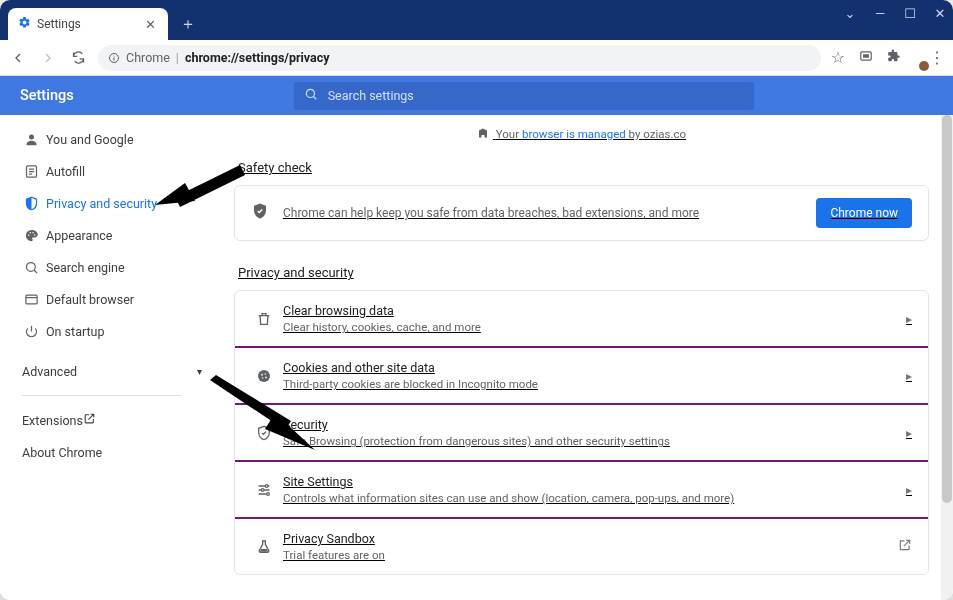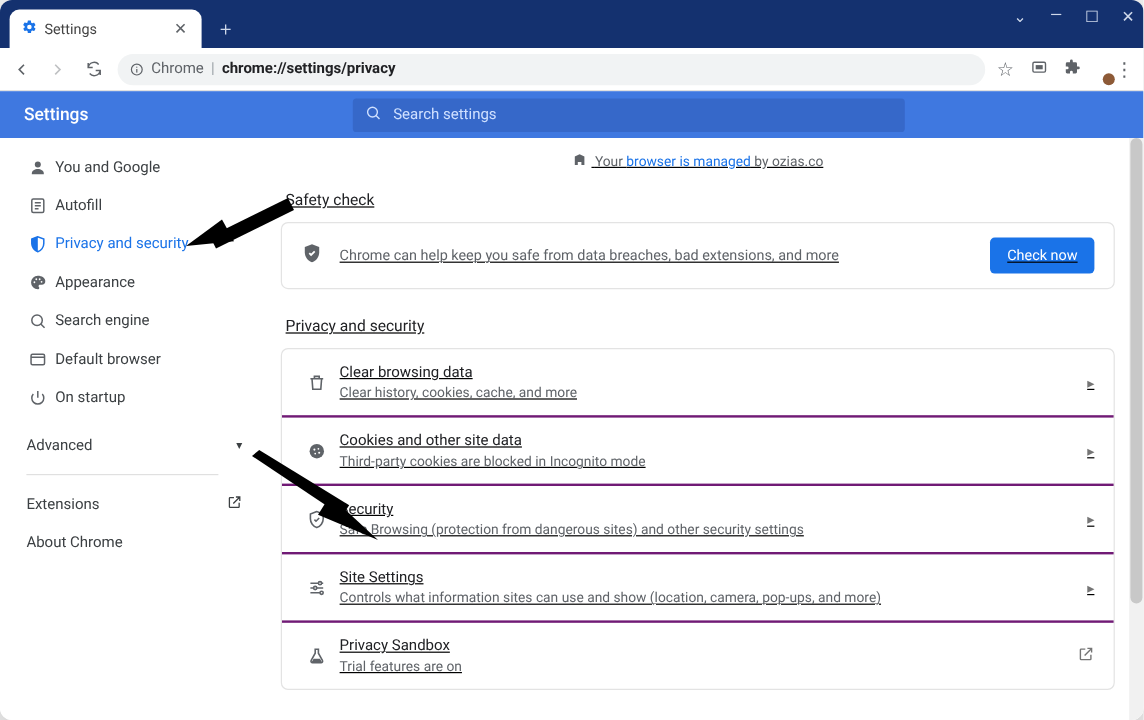--- a/index.html
+++ b/index.html
@@ -35,21 +35,21 @@
 
 
 .content { flex:1; display:flex; overflow:hidden; background:#fff; }
 .sidebar { width:230px; padding:8px 10px; font-size:12.5px; color:#3c4043; }
 .side-item { height:32px; padding-left:12px; display:flex; align-items:center; gap:6px; border-radius:0 16px 16px 0; cursor:pointer; }
 .side-item.active { color:#1a73e8; }
 .side-item .side-icon { width:18px; display:flex; justify-content:center; color:#5f6368; }
 .side-item.active .side-icon { color:#1a73e8; }
 .advanced-row { display:flex; align-items:center; height:32px; padding-left:12px; justify-content:space-between; padding-right:18px; color:#3c4043; cursor:pointer; margin-top:8px; }
 .side-hr { border:none; border-top:1px solid #e0e0e0; margin:8px 12px; width:160px; }
-.ext-row { display:flex; align-items:center; justify-content:space-between; height:32px; padding:0 18px 0 12px; cursor:pointer; }
+.ext-row { display:flex; align-items:center; justify-content:flex-start; height:32px; padding:0 18px 0 12px; cursor:pointer; }
 .simple-row { height:32px; padding-left:12px; display:flex; align-items:center; cursor:pointer; }
 
 .main { flex:1; overflow-y:auto; padding:8px 24px 20px 4px; position:relative;text-decoration:underline; }
 .managed-line { text-align:center; font-size:11.5px; color:#5f6368; padding:4px 0 12px; }
 .managed-line .link { color:#1a73e8; }
 .managed-line .biz-icon { display:inline-block; vertical-align:middle; margin-right:4px; }
 
 .section-title { font-size:13px; color:#202124; padding:6px 4px 10px; }
 
 .card { border:1px solid #e3e3e3; border-radius:6px; background:#fff; }
@@ -248,21 +248,21 @@
         <span>Your </span><span class="link">browser is managed</span><span> by ozias.co</span>
       </div>
 
       <div class="section-title">Safety check</div>
       <div class="card safety-card">
         <span style="color:#5f6368"><svg width="18" height="18" viewBox="0 0 24 24" fill="currentColor">
                 <path d="M12 2 4 5v6c0 5 3.4 9.7 8 11 4.6-1.3 8-6 8-11V5l-8-3Z"></path>
                 <path d="m9 12 2 2 4-4" stroke="#fff" stroke-width="2" fill="none"></path>
               </svg></span>
         <span class="txt">Chrome can help keep you safe from data breaches, bad extensions, and more</span>
-        <button class="check-btn">Check now</button>
+        <button class="check-btn">Chrome now</button>
       </div>
 
       <div class="section-title">Privacy and security</div>
       <div class="card list-card">
         <div class="row">
           <span class="row-icon">
                 <svg width="16" height="16" viewBox="0 0 24 24" fill="none" stroke="currentColor" stroke-width="2">
                   <path d="M4 7h16M9 7V4h6v3M6 7l1 13h10l1-13"></path>
                 </svg>
               </span>

